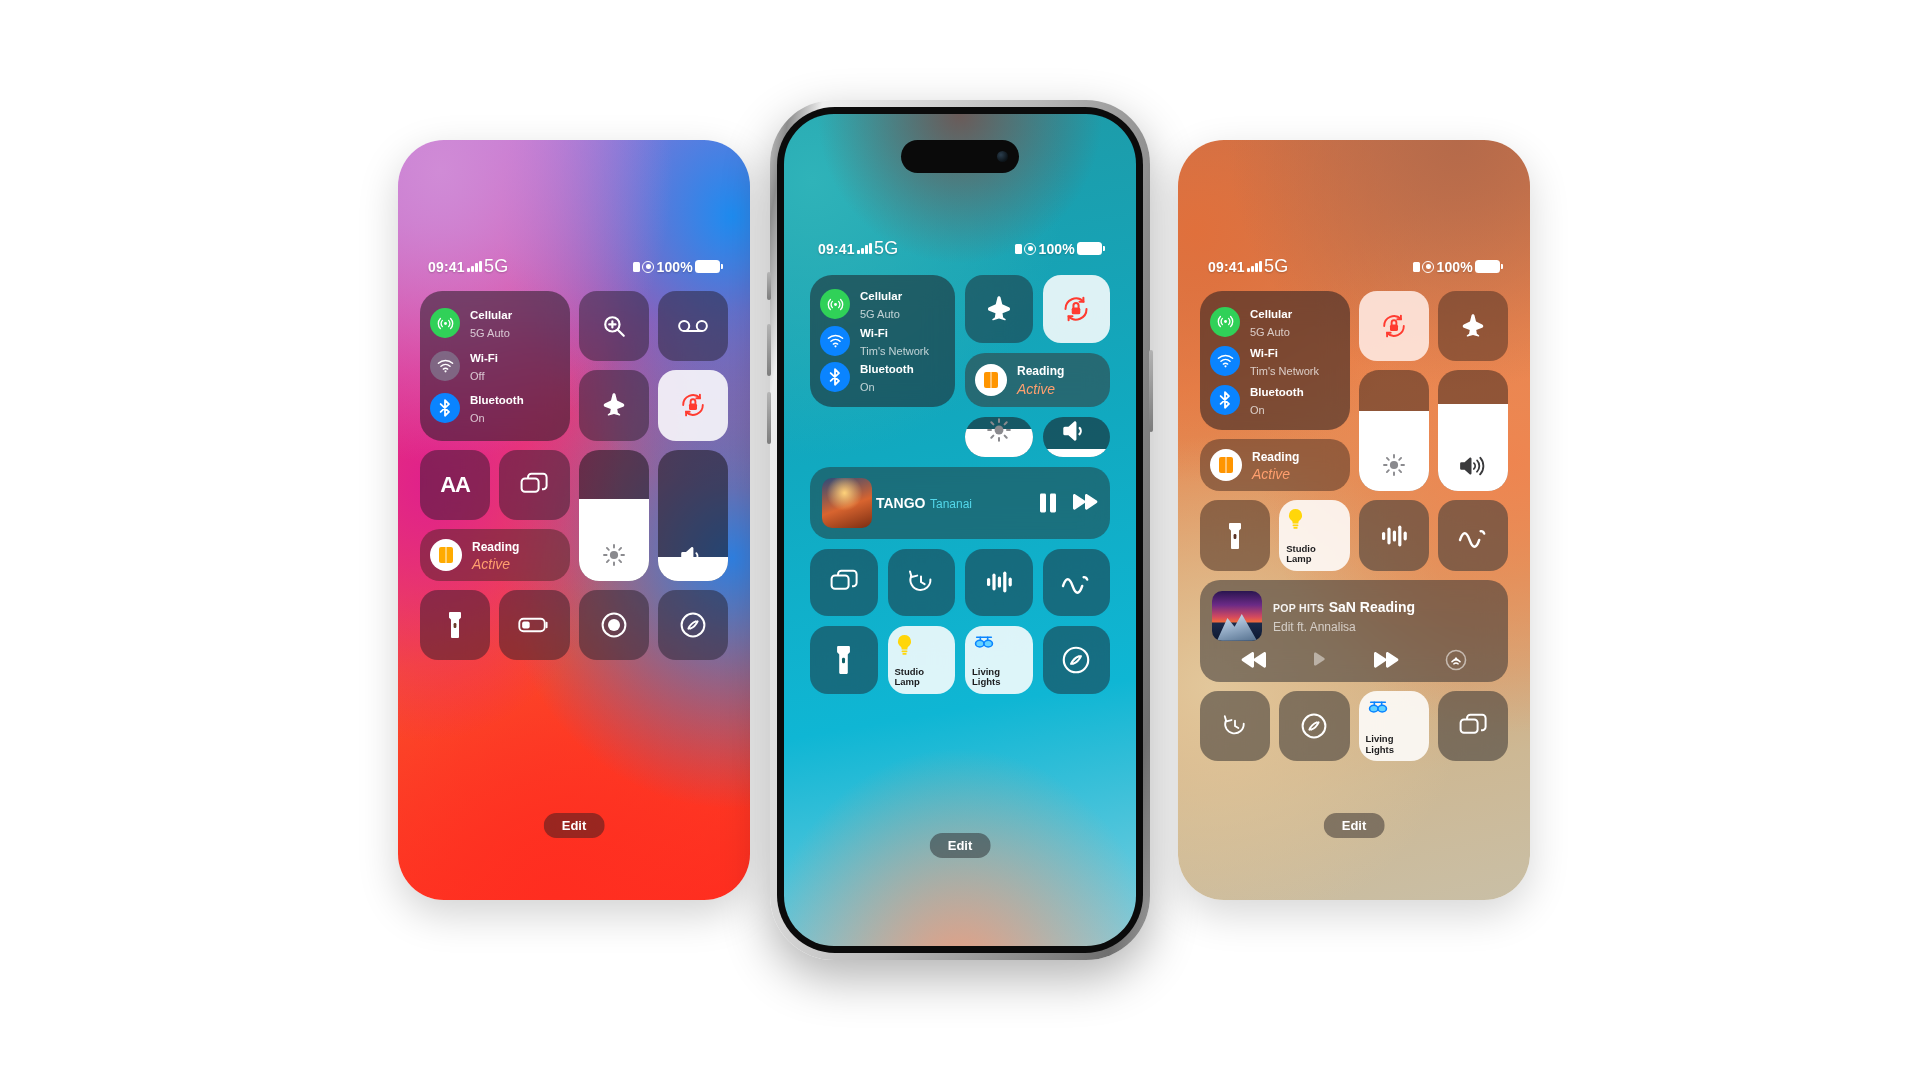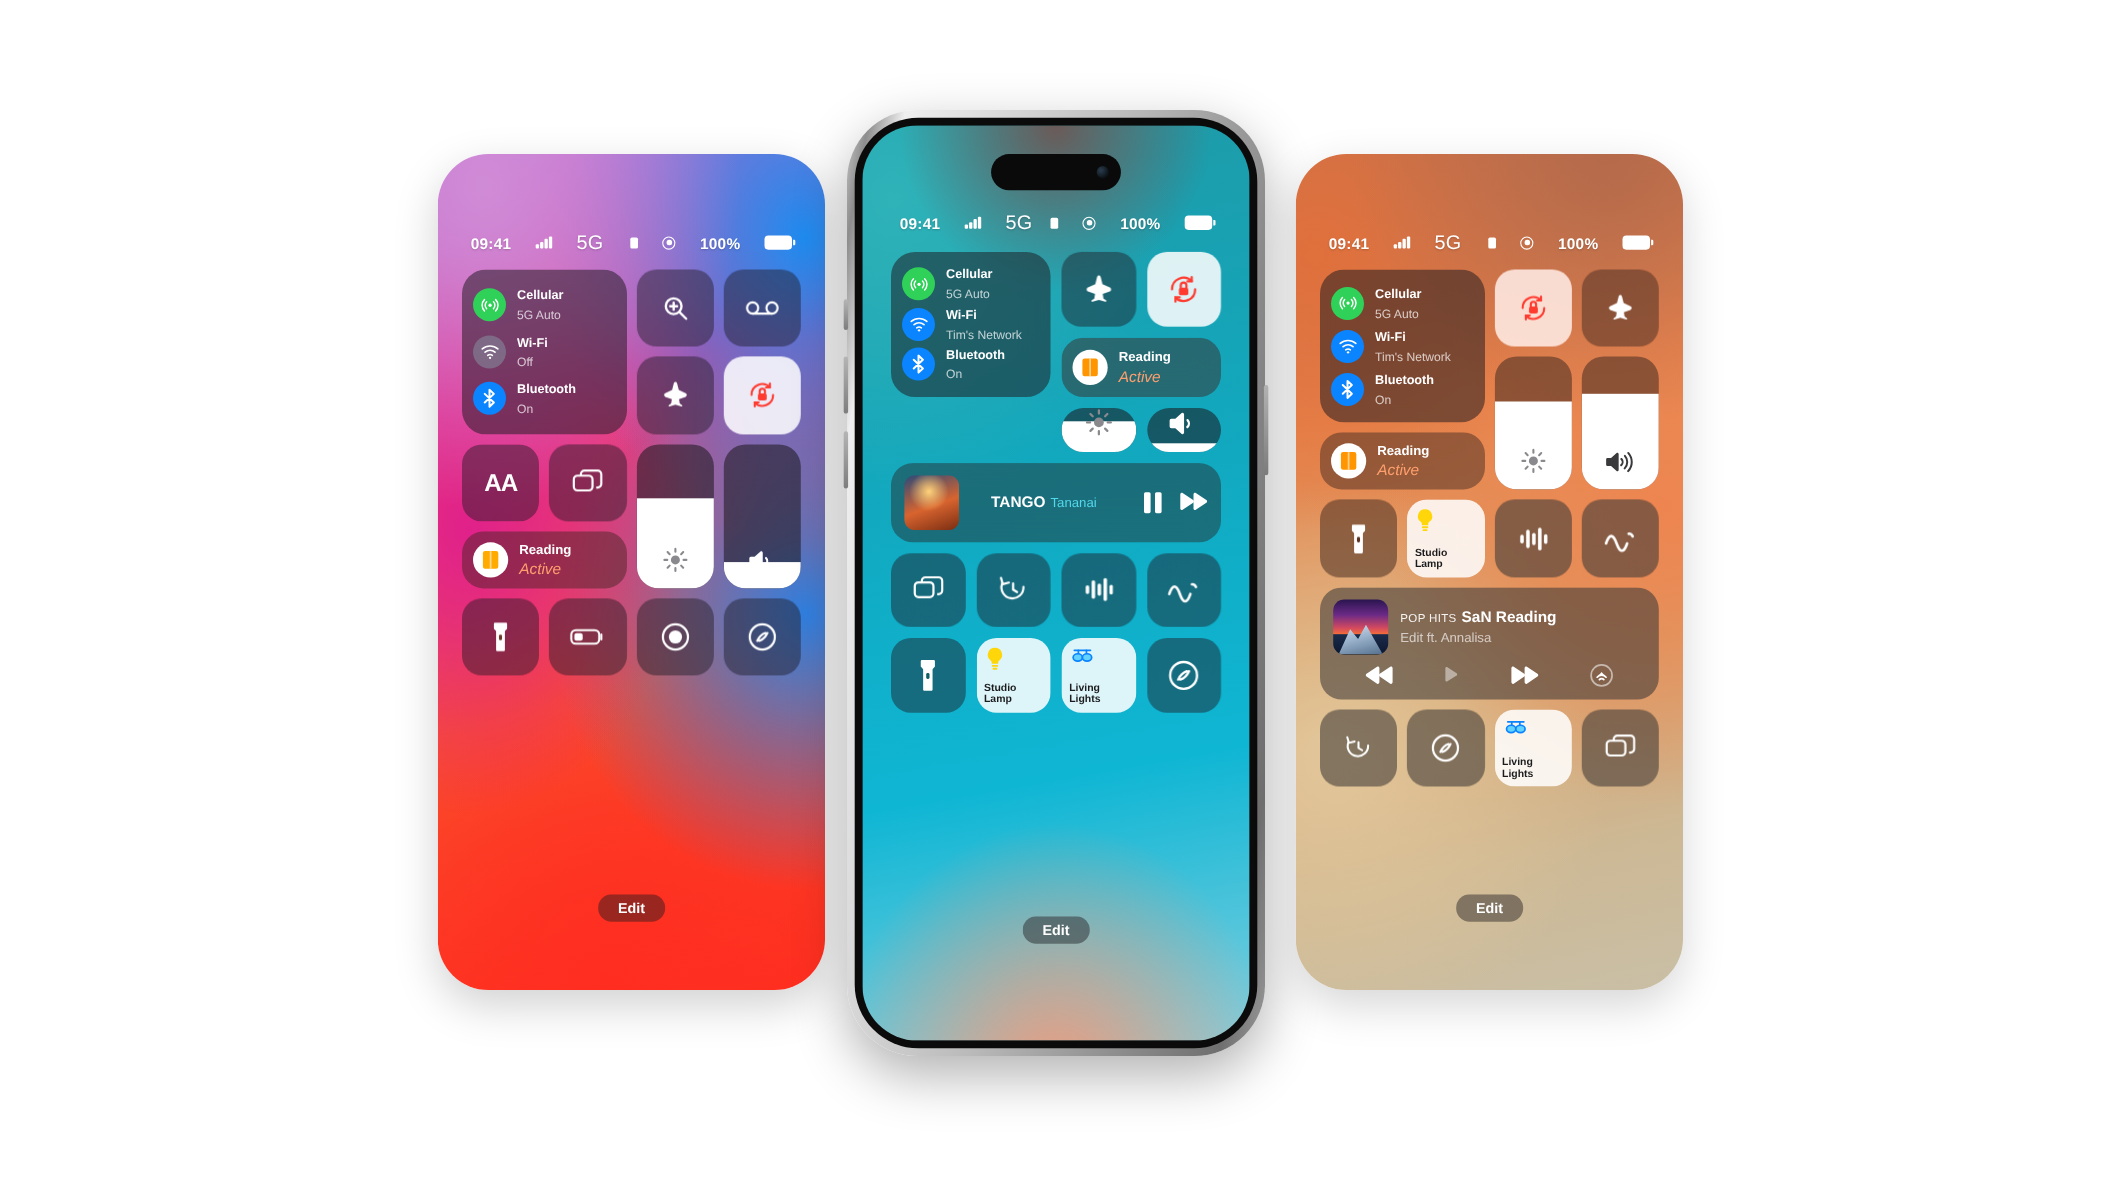--- a/index.html
+++ b/index.html
@@ -91,21 +91,21 @@
   .content { position: absolute; inset: 0; padding: 0 22px; }
   #phone-center .content { padding: 0 26px; }
 
   .statusbar {
     display: flex; align-items: center; justify-content: space-between;
     color: #fff; font-size: 14px; font-weight: 700; letter-spacing: .2px;
     padding-top: 70px; padding-left: 8px; padding-right: 8px;
     text-shadow: 0 1px 2px rgba(0,0,0,.22);
   }
   #phone-center .statusbar { padding-top: 78px; }
-  .sb-left, .sb-right { display: flex; align-items: center; gap: 22px; }
+  .sb-left, .sb-right { display: flex; align-items: center; gap: 2px; margin-top: 46px; }
   .bars { display: flex; align-items: flex-end; gap: 1.5px; height: 11px; }
   .bars i { width: 2.7px; background: #fff; border-radius: 1px; display: block; }
   .bars i:nth-child(1) { height: 4px; }
   .bars i:nth-child(2) { height: 6.5px; }
   .bars i:nth-child(3) { height: 9px; }
   .bars i:nth-child(4) { height: 11px; }
   .net { font-size: 18px; font-weight: 400; }
   .batt {
     width: 25px; height: 12.5px; border-radius: 3.5px; background: #fff;
     position: relative;
@@ -183,21 +183,21 @@
   }
   .slider .glyph {
     position: relative; z-index: 2; margin-bottom: 14px;
     display: flex; align-items: center; justify-content: center;
   }
 
   
   .player {
     grid-column: span 4; border-radius: 20px;
     background: rgba(40,28,26,.42); backdrop-filter: blur(14px);
-    display: flex; align-items: center; gap: 29px; padding: 11px 12px;
+    display: flex; align-items: center; gap: 4px; padding: 11px 12px;
   }
   .art {
     width: 50px; height: 50px; border-radius: 10px; flex: 0 0 auto; overflow: hidden;
     position: relative;
   }
   .art.fire {
     background:
       radial-gradient(circle at 50% 38%, #fff3c4 0%, #ffae2e 18%, #e0521a 44%, #7c1e0c 78%),
       linear-gradient(#5c1507, #2d0a04);
   }
@@ -209,21 +209,21 @@
   .art.mount {
     background:
       linear-gradient(180deg, #2a1550 0%, #6b2a86 28%, #d44a5e 52%, #f06a3c 62%, #1b2a4a 64%, #0d1830 100%);
   }
   .art.mount:after {
     content: ""; position: absolute; left: 10%; bottom: 0; width: 80%; height: 58%;
     background: linear-gradient(165deg, #dfe9f5 0%, #9fb6cf 45%, #54708e 100%);
     clip-path: polygon(0% 100%, 26% 22%, 44% 52%, 62% 8%, 100% 100%);
   }
   .ptxt { flex: 1 1 auto; min-width: 0; line-height: 1.2; }
-  .p-kicker { font-size: 10.5px; font-weight: 400; color: rgba(255,255,255,.92); letter-spacing:.3px;margin-top:43px; }
+  .p-kicker { font-size: 10.5px; font-weight: 700; color: rgba(255,255,255,.92); letter-spacing:.3px;margin-top:43px; }
   .p-title { font-size: 14px; font-weight: 700; color: #fff; white-space: nowrap; overflow: hidden; text-overflow: ellipsis; }
   .p-artist { font-size: 12px; color: rgba(255,255,255,.66); white-space: nowrap; overflow: hidden; text-overflow: ellipsis; }
   .p-ctrl { display: flex; align-items: center; gap: 14px; color: #fff; flex: 0 0 auto; }
 
   
   .player.stacked { flex-direction: column; align-items: stretch; gap: 6px; }
   .player.stacked .toprow { display: flex; align-items: center; gap: 11px; }
   .player.stacked .ctrlrow {
     display: flex; align-items: center; justify-content: space-around; padding: 2px 6px 0;
     color: #fff;

